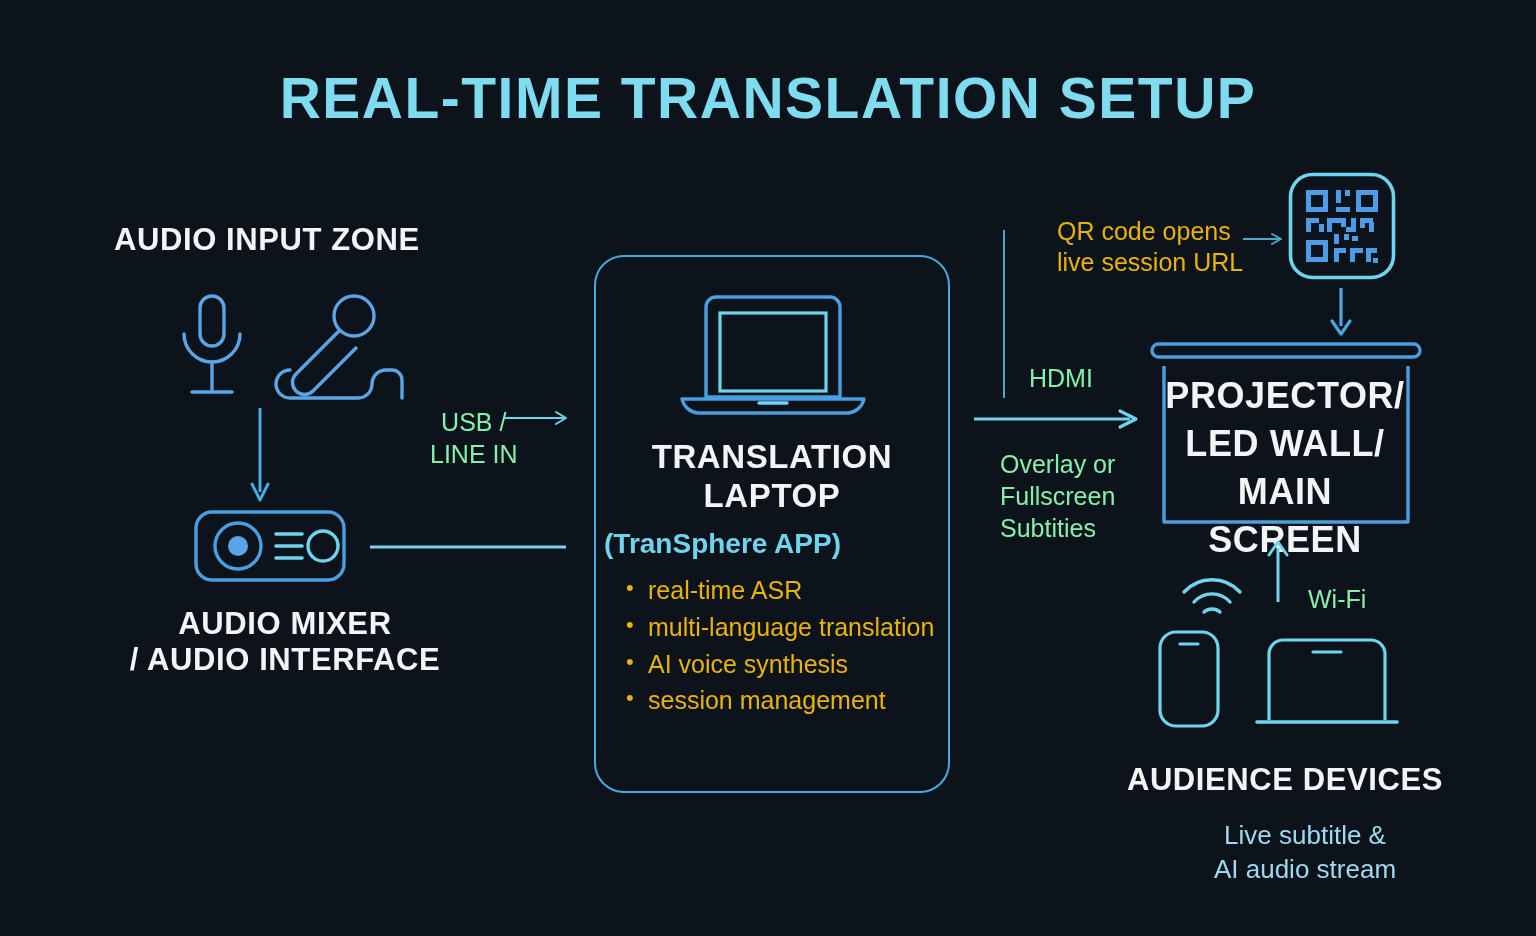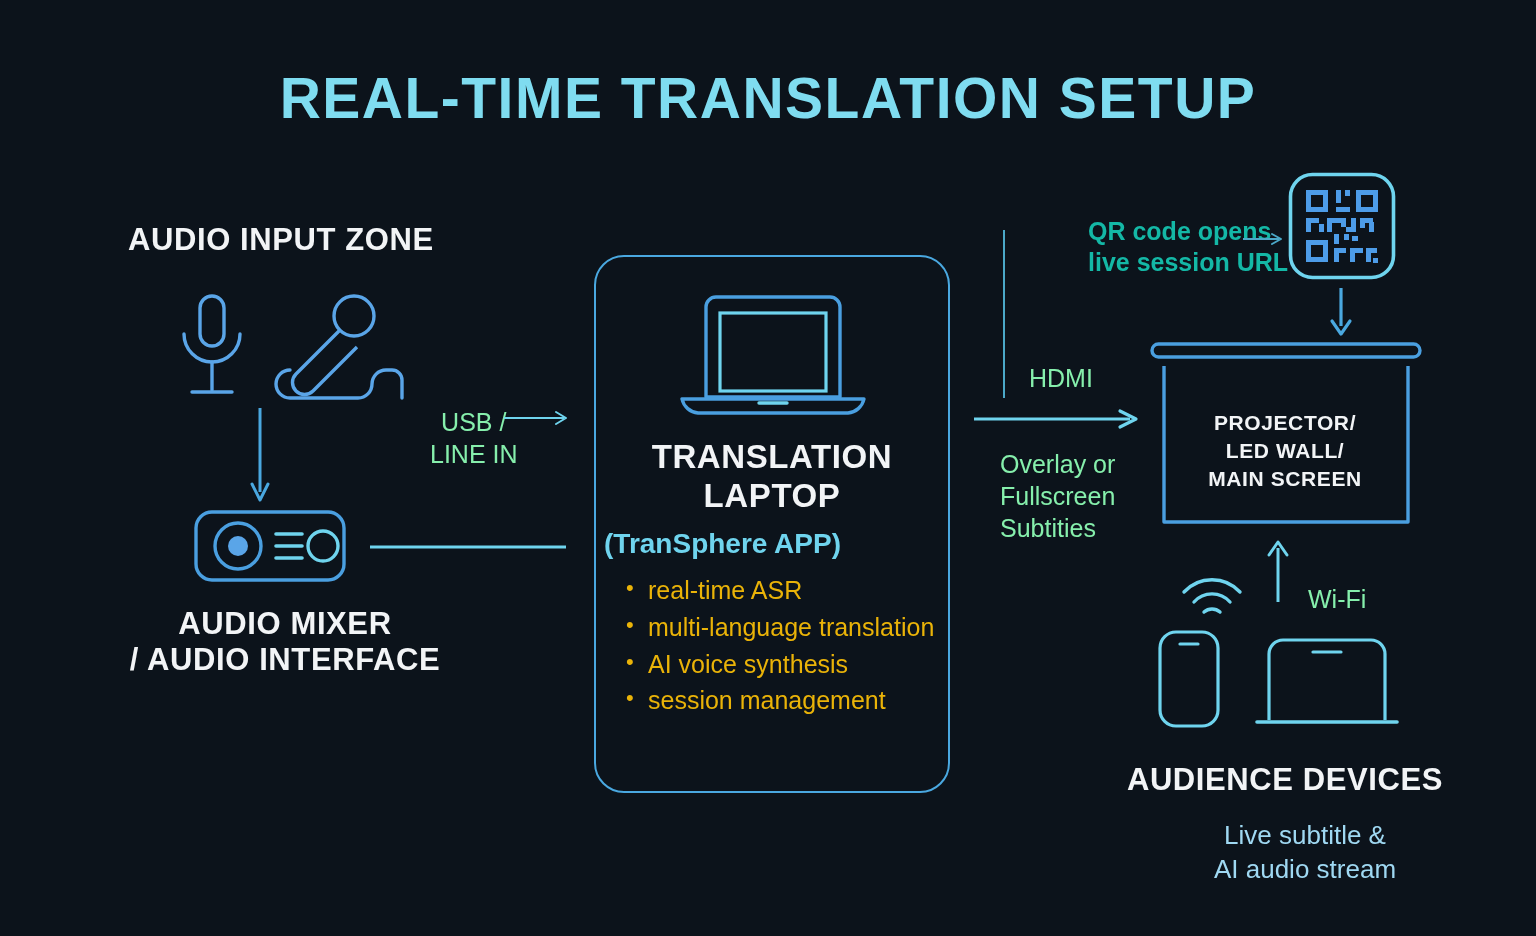--- a/index.html
+++ b/index.html
@@ -43,30 +43,29 @@
     text-align: center;
   }
   
   .label-cyan {
     color: #86efac;
     font-size: 25px;
     font-weight: 400;
     line-height: 1.28;
   }
   .label-white {
-    color: #14b8a6;
+    color: #eab308;
     font-size: 25px;
-    font-weight: 700;
+    font-weight: 400;
     line-height: 1.22;
-    margin-left: 31px;
   }
 
   
   #audio-input-zone-title {
-    left: 128px; top: 222px;
+    left: 114px; top: 222px;
     text-align: center;
   }
   #mic-condenser { left: 168px; top: 292px; }
   #mic-handheld  { left: 272px; top: 294px; }
   #mic-to-mixer-arrow { left: 248px; top: 408px; }
   #audio-mixer-icon { left: 194px; top: 510px; }
   #audio-mixer-label { left: 90px; top: 606px; width: 390px; }
 
   #usb-line-label { left: 430px; top: 406px; text-align: center; }
   #usb-arrow { left: 504px; top: 408px; }
@@ -113,22 +112,22 @@
   #qr-code { left: 1288px; top: 172px; }
   #qr-down-arrow { left: 1327px; top: 288px; }
 
   #hdmi-vert-line { left: 1002px; top: 230px; }
   #hdmi-label { left: 1029px; top: 362px; }
   #hdmi-arrow { left: 974px; top: 408px; }
   #overlay-note { left: 1000px; top: 448px; text-align: left; }
 
   #screen-icon { left: 1150px; top: 342px; }
   #screen-label {
-    left: 1158px; top: 409px; width: 254px;
-    font-size: 21px; line-height: 1.33;
+    left: 1158px; top: 372px; width: 254px;
+    font-size: 36px; line-height: 1.33;
   }
 
   #wifi-icon { left: 1180px; top: 578px; }
   #wifi-arrow { left: 1265px; top: 540px; }
   #wifi-label { left: 1308px; top: 583px; }
   #phone-icon { left: 1158px; top: 630px; }
   #laptop-small-icon { left: 1255px; top: 636px; }
   #audience-label { left: 1110px; top: 762px; width: 350px; }
   #audience-sub {
     left: 1130px; top: 818px; width: 350px;

